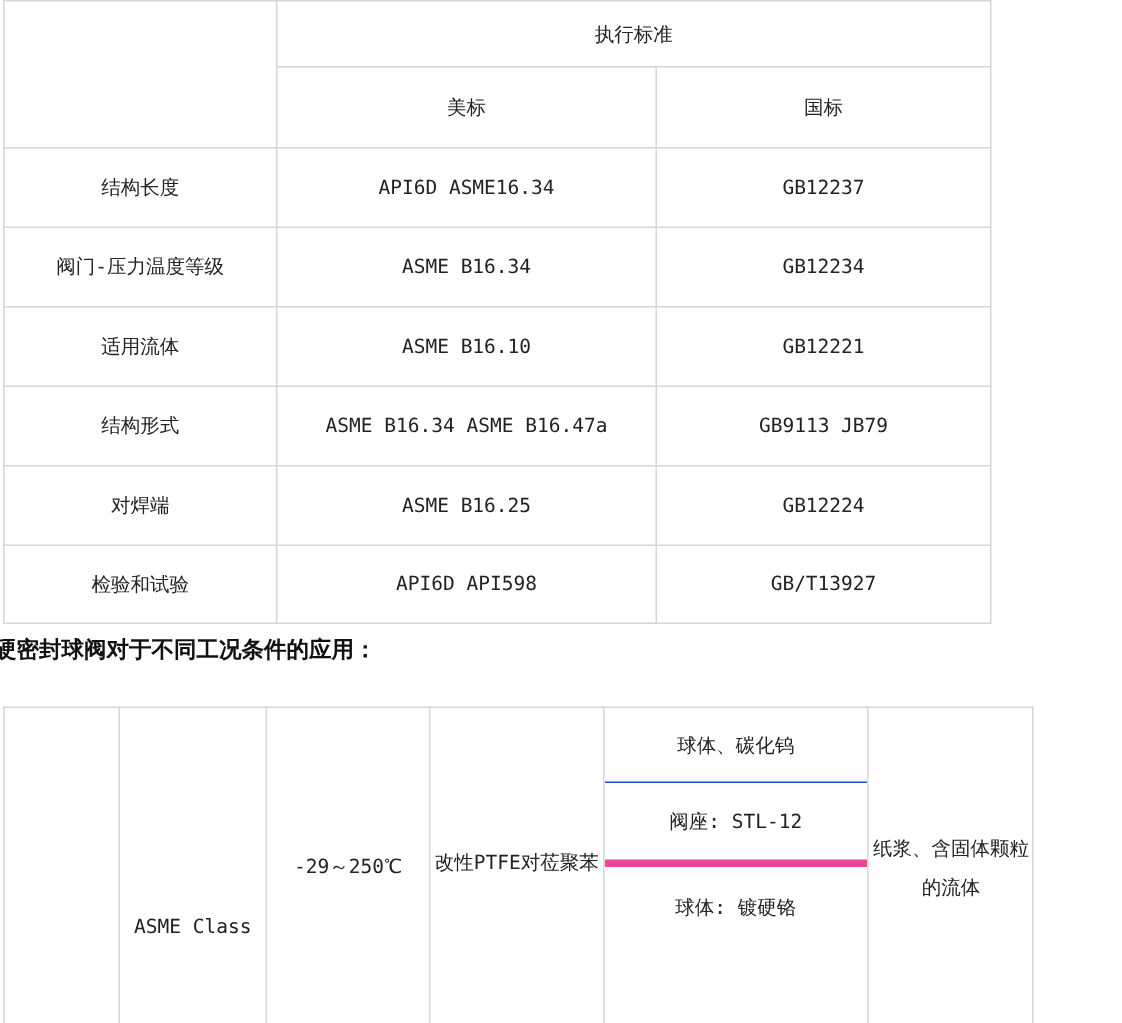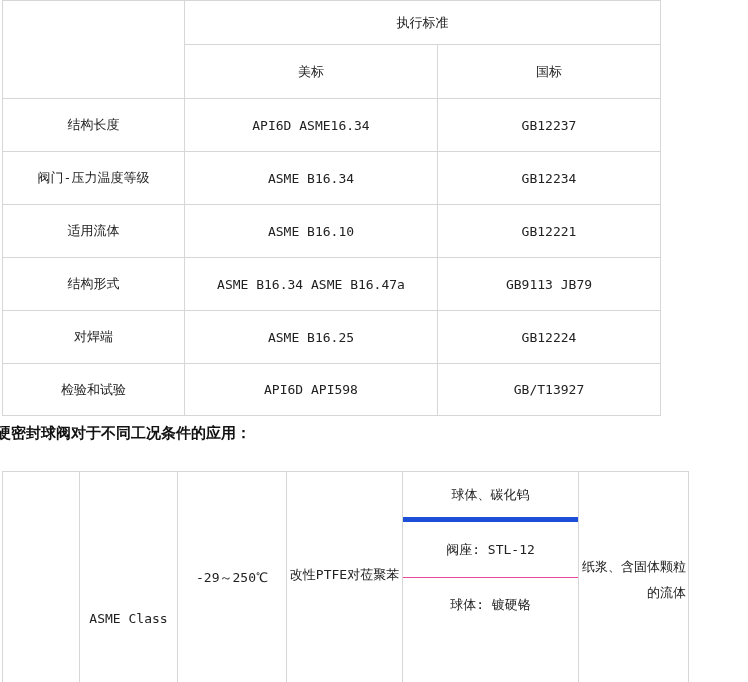--- a/index.html
+++ b/index.html
@@ -27,27 +27,27 @@
   
   .t2 { left:2px; top:471px; }
   .t2 .t2-h { height:50px; }
   .t2 .t2-d { height:300px; }
   .t2 .t2-d td { vertical-align:top; }
   .c-make  { padding-top:139px; }
   .c-temp  { padding-top:97px;  }
   .c-aux   { padding-top:94px;  }
   .c-seal  { padding:0; }
   .seal-sub { box-sizing:border-box; display:flex; align-items:center; justify-content:center; }
-  .seal-s1 { height:50px; border-bottom:5px solid #1d4ed8; }
-  .seal-s2 { height:56px; border-bottom:1px solid #ec4899; }
+  .seal-s1 { height:50px; border-bottom:1px solid #1d4ed8; }
+  .seal-s2 { height:56px; border-bottom:5px solid #ec4899; }
   .seal-s3 { height:80px; align-items:flex-start; padding-top:18px; }
   .c-fluid { text-align:left; }
   .fluid-text {
     padding:82px 2px 0 3px; line-height:26px;
-    white-space:normal; word-break:break-all; text-align:right;
+    white-space:normal; word-break:break-all; text-align:center;
   }
 </style>
 </head>
 <body>
 
 <div class="page">
 
   <table class="t1">
     <colgroup>
       <col style="width:182px">

